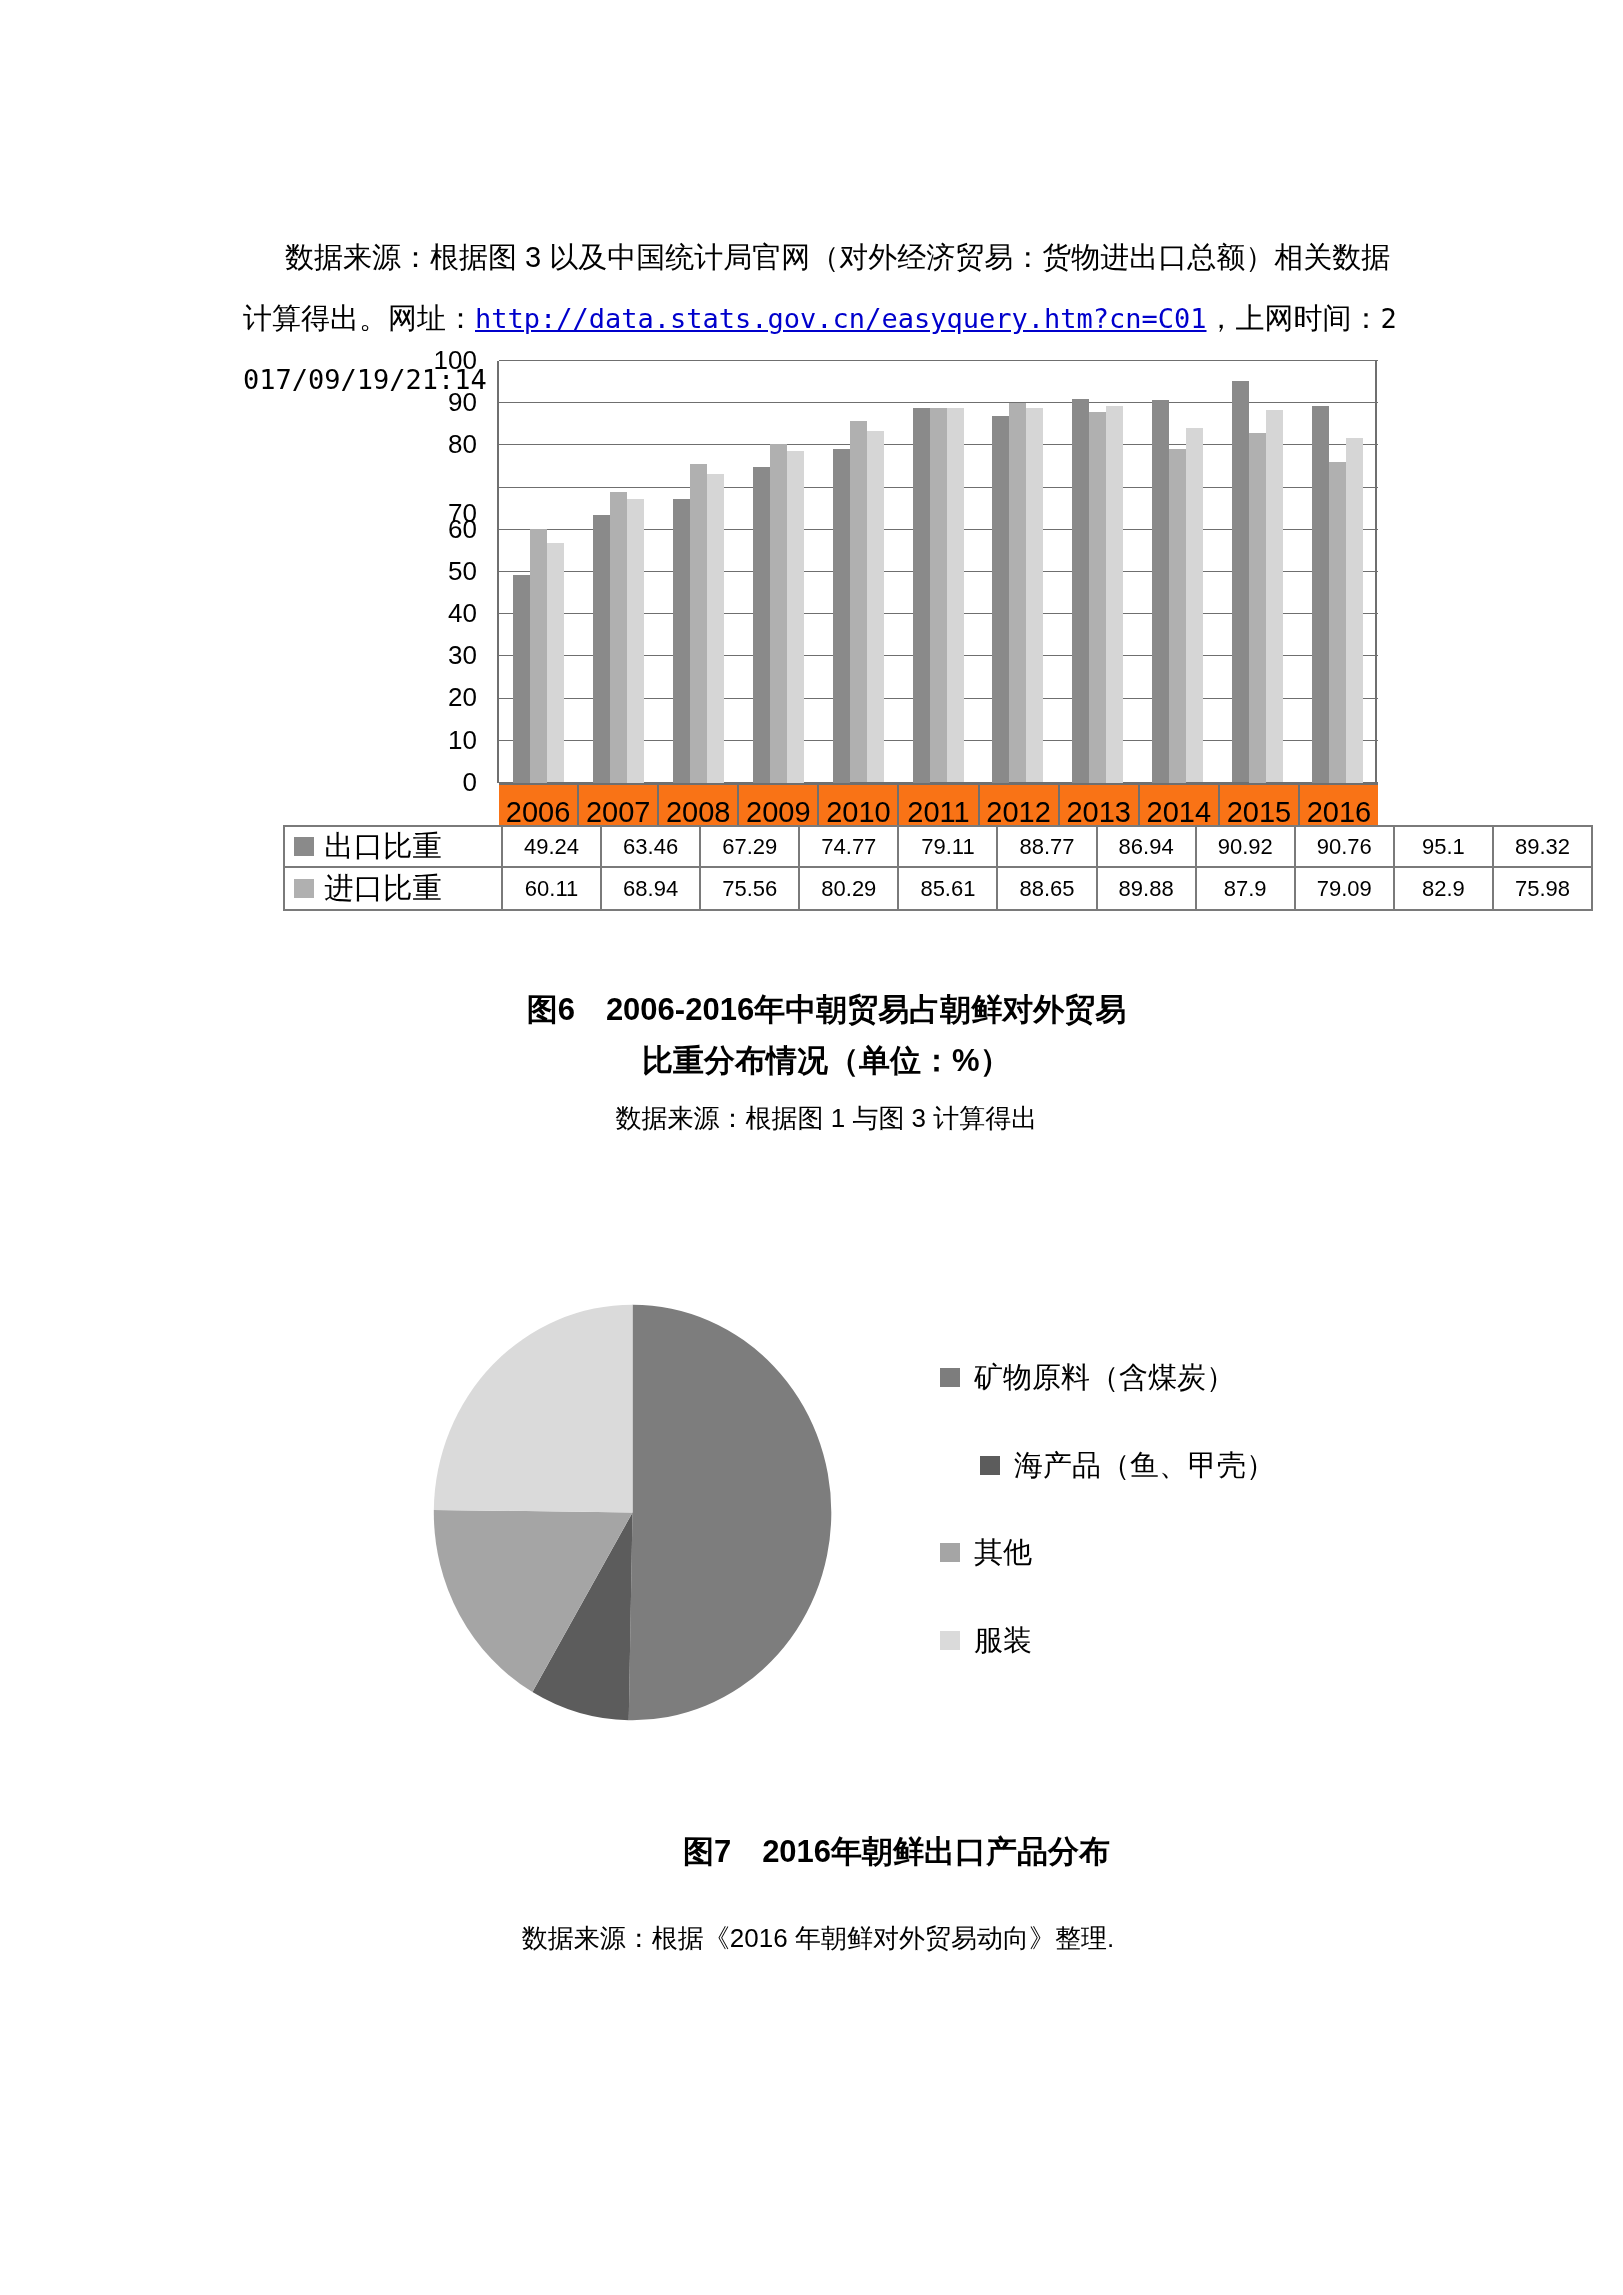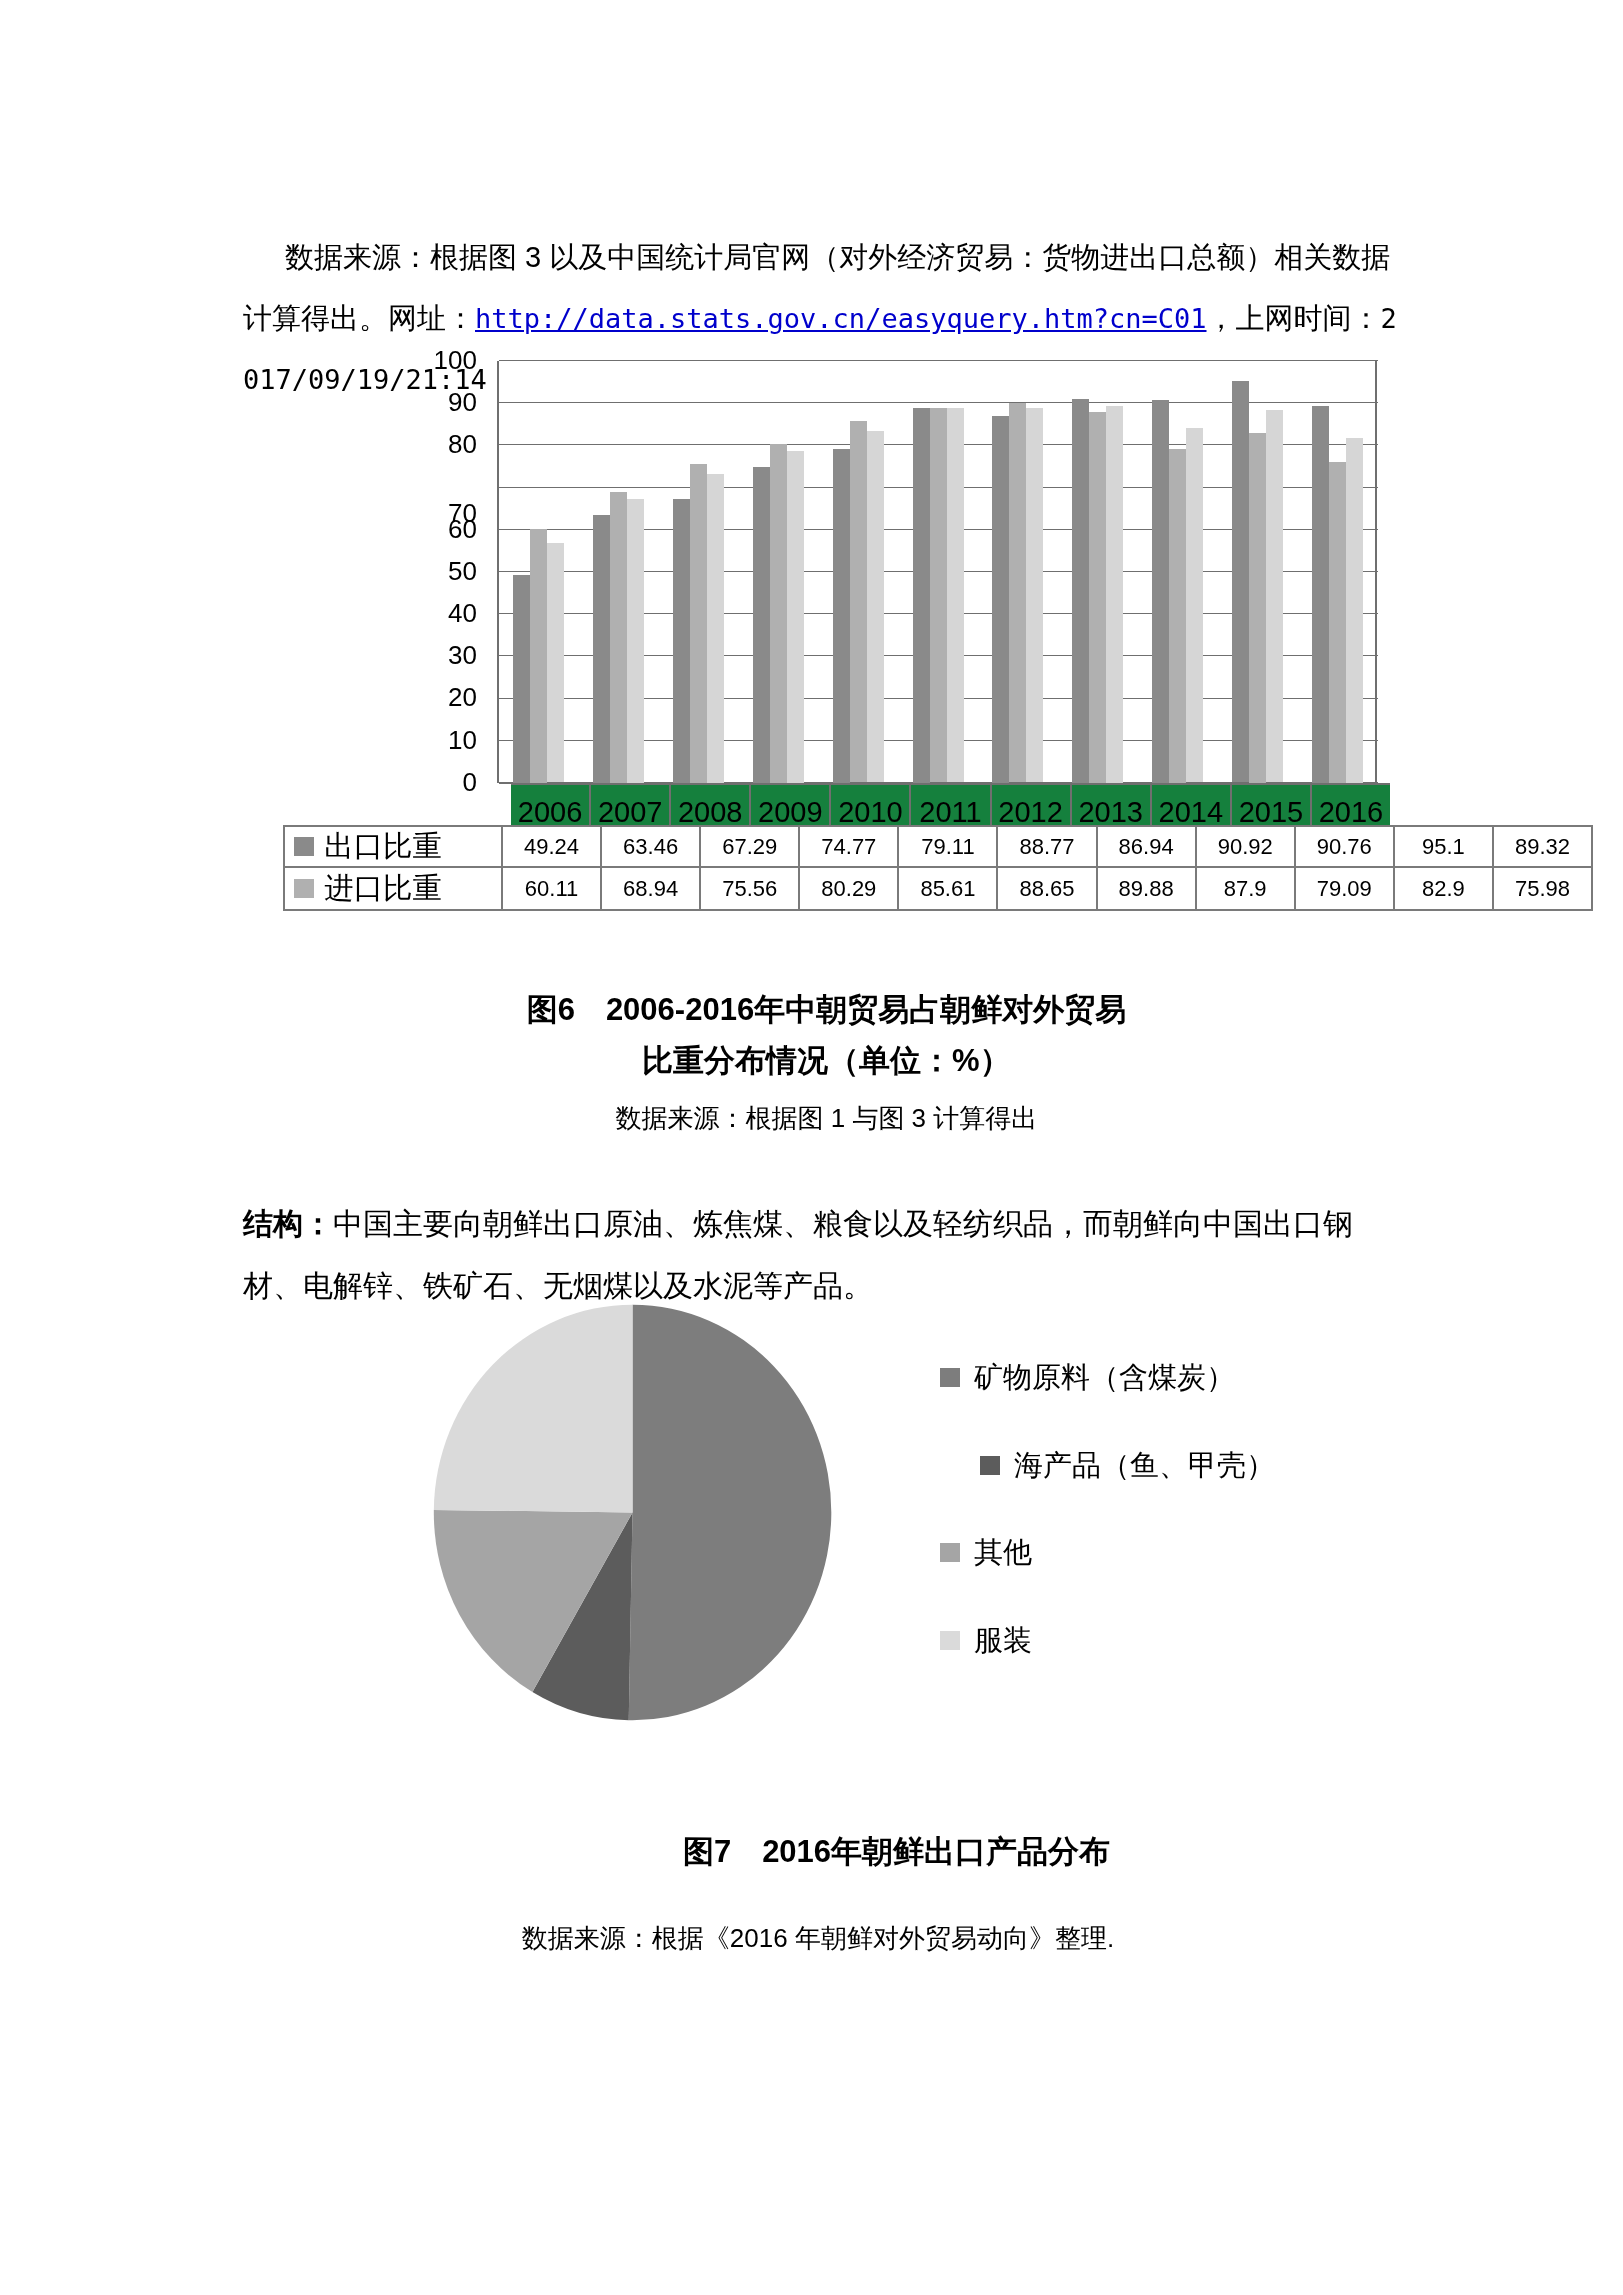--- a/index.html
+++ b/index.html
@@ -12,21 +12,21 @@
   .url-link{color:#0000cc;text-decoration:underline;
             font-family:"DejaVu Sans Mono","Liberation Mono",monospace;font-size:27px;cursor:pointer;}
   .mono-dt{font-family:"DejaVu Sans Mono","Liberation Mono",monospace;font-size:27px;}
 
   
   .gridline{position:absolute;left:499px;width:879px;height:1.3px;background:#6f6f6f;}
   .plot-vline{position:absolute;width:2px;background:#6f6f6f;top:361px;height:422px;}
   .ylab{position:absolute;left:366px;width:111px;text-align:right;font-size:26px;line-height:31px;}
   .bar{position:absolute;}
   .years-row{position:absolute;left:499px;top:783px;width:879px;height:57px;display:flex;
-             border-top:2px solid #6f6f6f;border-bottom:0;box-sizing:border-box;background:#15803d;margin-left:12px;}
+             border-top:2px solid #6f6f6f;border-bottom:0;box-sizing:border-box;background:#f97316;}
   .year-cell{flex:1;display:flex;align-items:center;justify-content:center;font-size:29px;
              border-left:2px solid #6f6f6f;box-sizing:border-box;}
   .year-cell:first-child{border-left:none;}
   .dtable{position:absolute;left:283px;top:825px;width:1310px;box-sizing:border-box;background:#fff;
           border:2px solid #7a7a7a;border-top:2.6px solid #7a7a7a;}
   .drow{display:flex;height:41px;border-bottom:2.6px solid #7a7a7a;box-sizing:border-box;}
   .drow:last-child{border-bottom:none;}
   .label-cell{width:216px;display:flex;align-items:center;padding-left:9.2px;box-sizing:border-box;
               font-family:"Liberation Serif","DejaVu Serif",serif;font-size:29.4px;}
   .swatch{width:19.6px;height:19.6px;flex:none;margin-right:10.5px;}
@@ -161,21 +161,20 @@
           <div class="val-cell">82.9</div>
           <div class="val-cell">75.98</div>
         </div>
       </div>
     </div>
 
   <div class="fig6-cap" style="top:989px">图6　2006-2016年中朝贸易占朝鲜对外贸易</div>
   <div class="fig6-cap" style="top:1040px">比重分布情况（单位：%）</div>
   <div class="fig6-src" style="top:1101px">数据来源：根据图 1 与图 3 计算得出</div>
 
-  <p class="struct-para"><span class="struct-lead">结构：</span><span>中国主要向朝鲜出口原油、炼焦煤、粮食以及轻纺织品，而朝鲜向中国出口钢材、电解锌、铁矿石、无烟煤以及水泥等产品。</span></p>
 
   <svg id="pie-svg" width="399" height="417" viewBox="0 0 610 638">
       <path d="M 305 319 L 305.00 1.00 A 304 318 0 1 1 299.27 636.94 Z" fill="#7d7d7d"></path>
       <path d="M 305 319 L 299.27 636.94 A 304 318 0 0 1 151.90 593.73 Z" fill="#5c5c5c"></path>
       <path d="M 305 319 L 151.90 593.73 A 304 318 0 0 1 1.02 315.00 Z" fill="#a5a5a5"></path>
       <path d="M 305 319 L 1.02 315.00 A 304 318 0 0 1 305.00 1.00 Z" fill="#dadada"></path>
     </svg>
   <div id="pie-legend">
       <div class="legend-item" style="top: 1361px;">
         <div class="legend-swatch" style="background: rgb(125, 125, 125);"></div>

